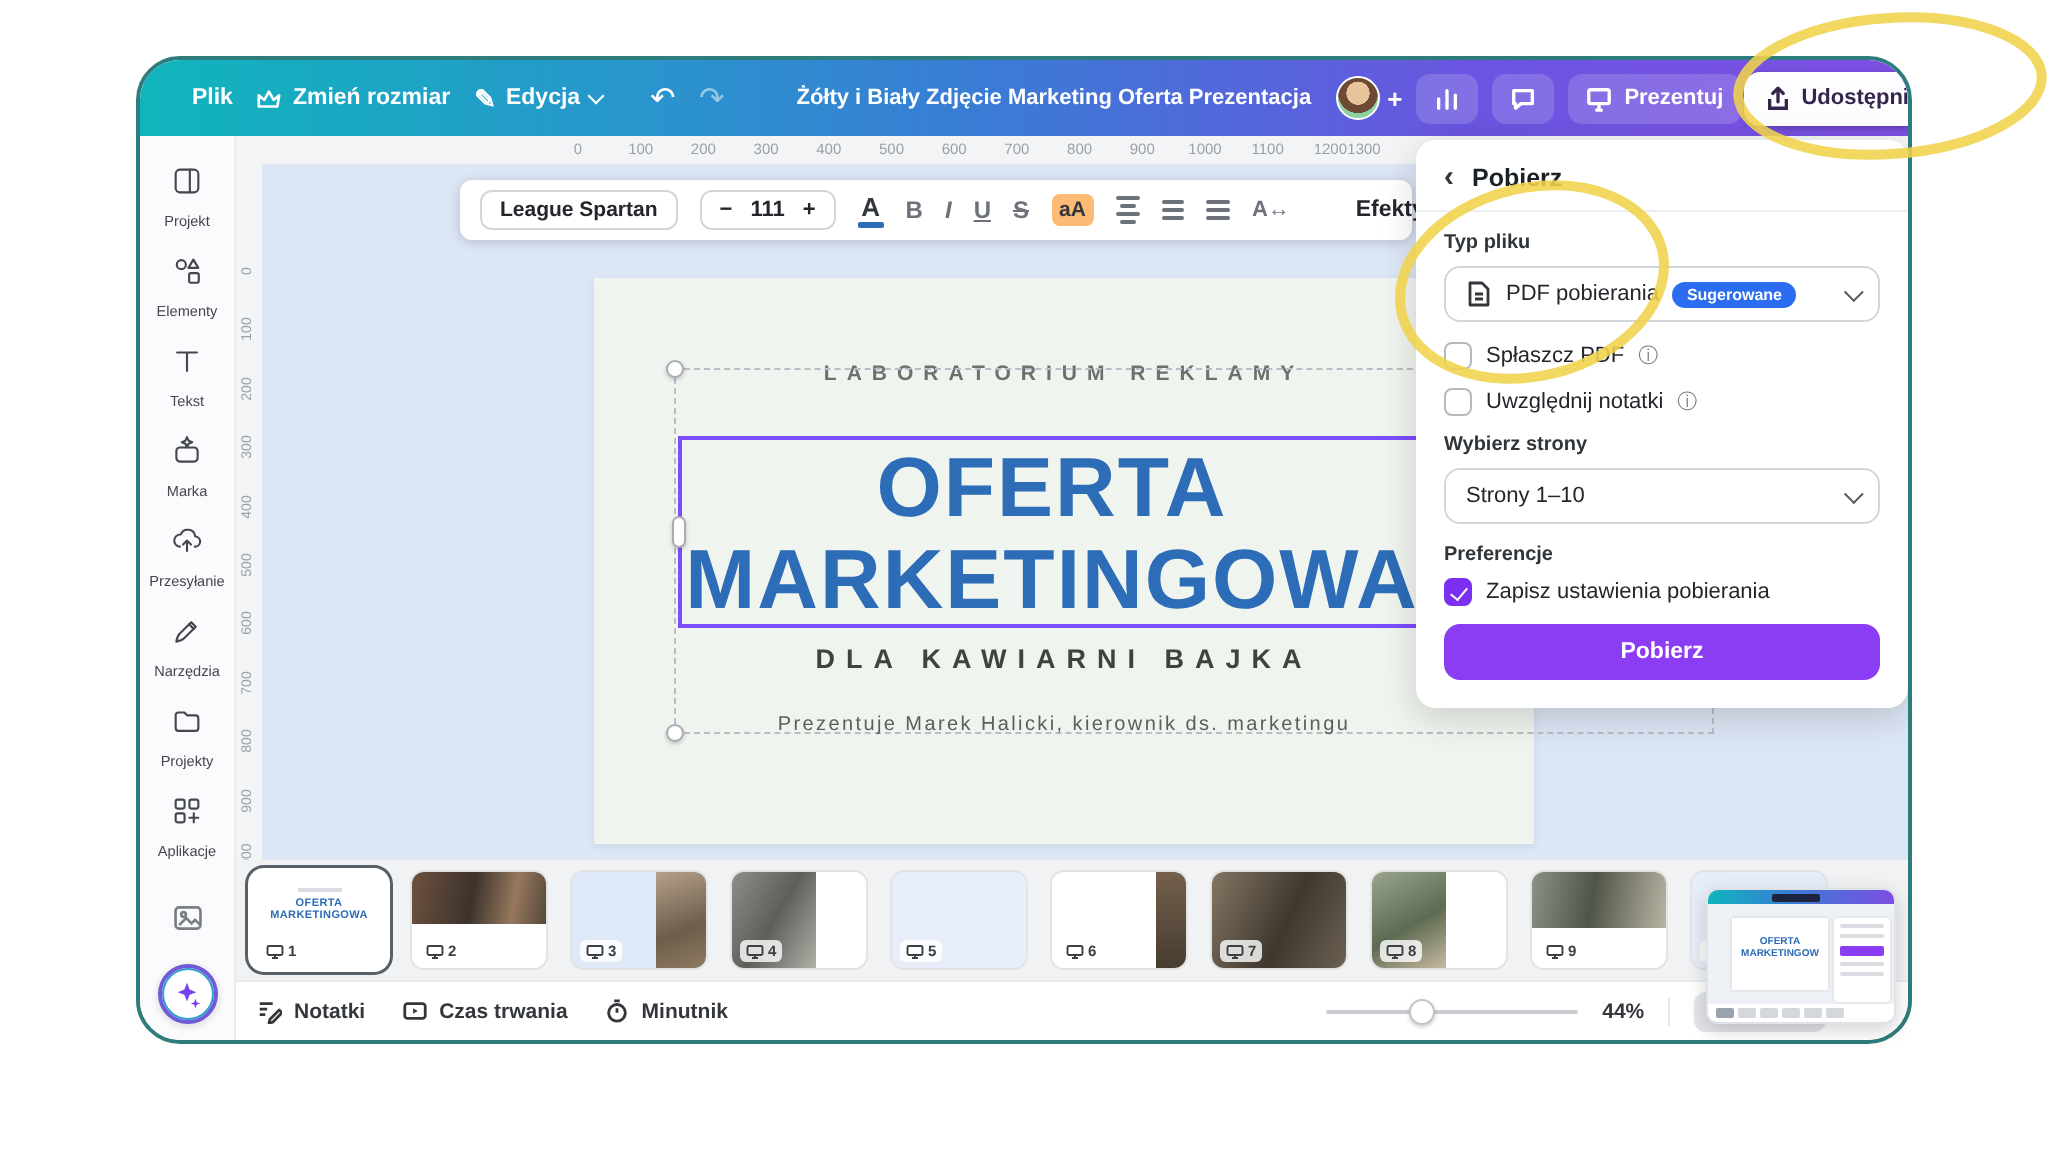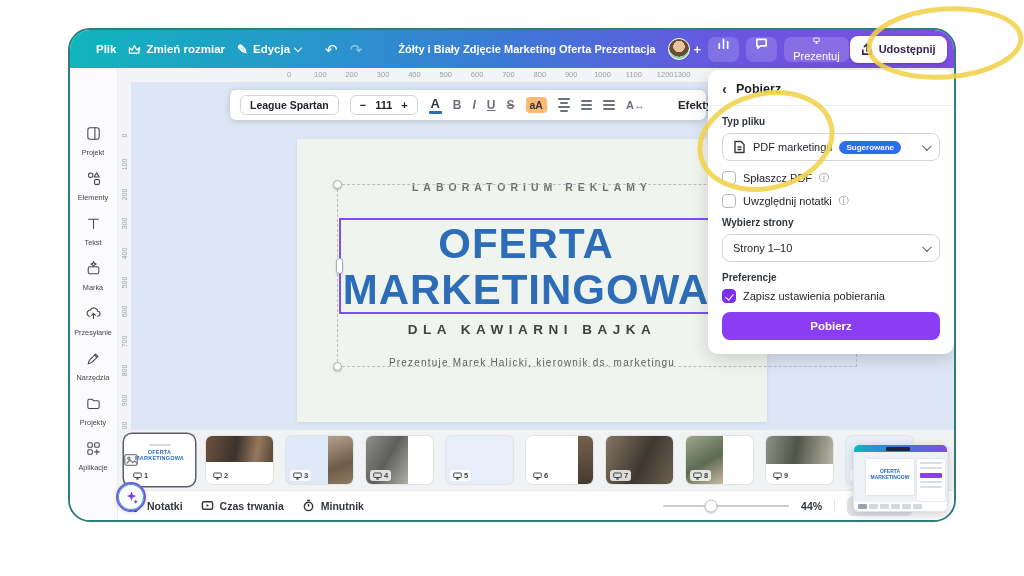--- a/index.html
+++ b/index.html
@@ -20,28 +20,28 @@
   .hamburger i { height:2px; background:#fff; border-radius:2px; display:block; }
   .tb-divider { width:1px; height:18px; background:rgba(255,255,255,.35); }
   .tb-ico { font-size:13px; line-height:1; }
   .tb-ico.dim { opacity:.5; }
   .chev { display:inline-block; width:6px; height:6px; border-right:1.6px solid #fff; border-bottom:1.6px solid #fff; transform:rotate(45deg); margin-top:-3px; }
   .doc-title { font-size:11px; font-weight:700; margin-left:auto; white-space:nowrap; }
   .tb-right { display:flex; align-items:center; gap:7px; margin-left:auto; }
   .avatar { width:22px; height:22px; border-radius:50%; border:1.5px solid #fff;
     background:radial-gradient(circle at 50% 38%, #e8c49c 0 36%, #6d4a33 37% 62%, #8fd0a0 63%); }
   .plus { font-size:13px; font-weight:700; margin-left:-3px; }
-  .pill { height:25px; border-radius:7px; background:rgba(255,255,255,.16); display:flex; align-items:center; gap:6px; padding:0 9px; font-size:11px; font-weight:400; cursor:pointer;flex-direction:column; }
+  .pill { height:25px; border-radius:7px; background:rgba(255,255,255,.16); display:flex; align-items:center; gap:6px; padding:0 9px; font-size:11px; font-weight:700; cursor:pointer; }
   .pill svg { width:13px; height:13px; stroke:#fff; fill:none; stroke-width:1.8; }
   .share-btn { height:27px; border-radius:8px; background:#fdfcff; color:#35254d; display:flex; align-items:center; gap:6px; padding:0 11px; font-size:11px; font-weight:700; margin-left:-6px; box-shadow:0 1px 3px rgba(0,0,0,.25); z-index:2; cursor:pointer; }
   .share-btn svg { width:12px; height:13px; stroke:#35254d; fill:none; stroke-width:1.8; }
 
   
   .rail { position:absolute; left:0; top:38px; bottom:0; width:48px; background:#fbfbfd;
-    border-right:1px solid #ebecee; z-index:6; display:flex; align-items:center; padding-top:8px; }
+    border-right:1px solid #ebecee; z-index:6; display:flex; flex-direction:column; align-items:center; padding-top:8px; }
   .rail-item { width:46px; height:45px; display:flex; flex-direction:column; align-items:center; justify-content:center; gap:2px; cursor:pointer; }
   .rail-item svg { width:17px; height:17px; stroke:#43474e; fill:none; stroke-width:1.5; stroke-linejoin:round; stroke-linecap:round; }
   .rail-item .lbl { font-size:7.3px; color:#43474e; white-space:nowrap; }
   .rail-bottom { margin-top:auto; display:flex; flex-direction:column; align-items:center; gap:10px; padding-bottom:8px; }
   .rail-img svg { width:16px; height:16px; stroke:#7a7f87; fill:none; stroke-width:1.5; }
   .magic-btn { width:30px; height:30px; border-radius:50%; background:#fff; display:flex; align-items:center; justify-content:center;
     border:2px solid #6f5bd8; box-shadow:0 0 0 1px #2ea0c9 inset, 0 1px 4px rgba(0,0,0,.15); cursor:pointer; }
   .magic-btn svg { width:15px; height:15px; fill:#7a3ff2; }
 
   
@@ -527,21 +527,21 @@
         <span class="back">‹</span>
         <span class="panel-title">Pobierz</span>
       </div>
       <div class="panel-body">
         <div class="f-label">Typ pliku</div>
         <div class="select">
           <svg class="doc" viewBox="0 0 13 14">
               <path d="M2 1.5h6l3 3v8h-9z" stroke-linejoin="round"></path>
               <path d="M4.5 7h4M4.5 9.5h4"></path>
             </svg>
-          <span class="val">PDF marketingu</span>
+          <span class="val">PDF pobierania</span>
           <span class="badge">Sugerowane</span>
           <span class="sel-chev"></span>
         </div>
         <div class="check-row">
           <span class="cb"></span>
           <span class="cl">Spłaszcz PDF</span>
           <span class="info">ⓘ</span>
         </div>
         <div class="check-row">
           <span class="cb"></span>

